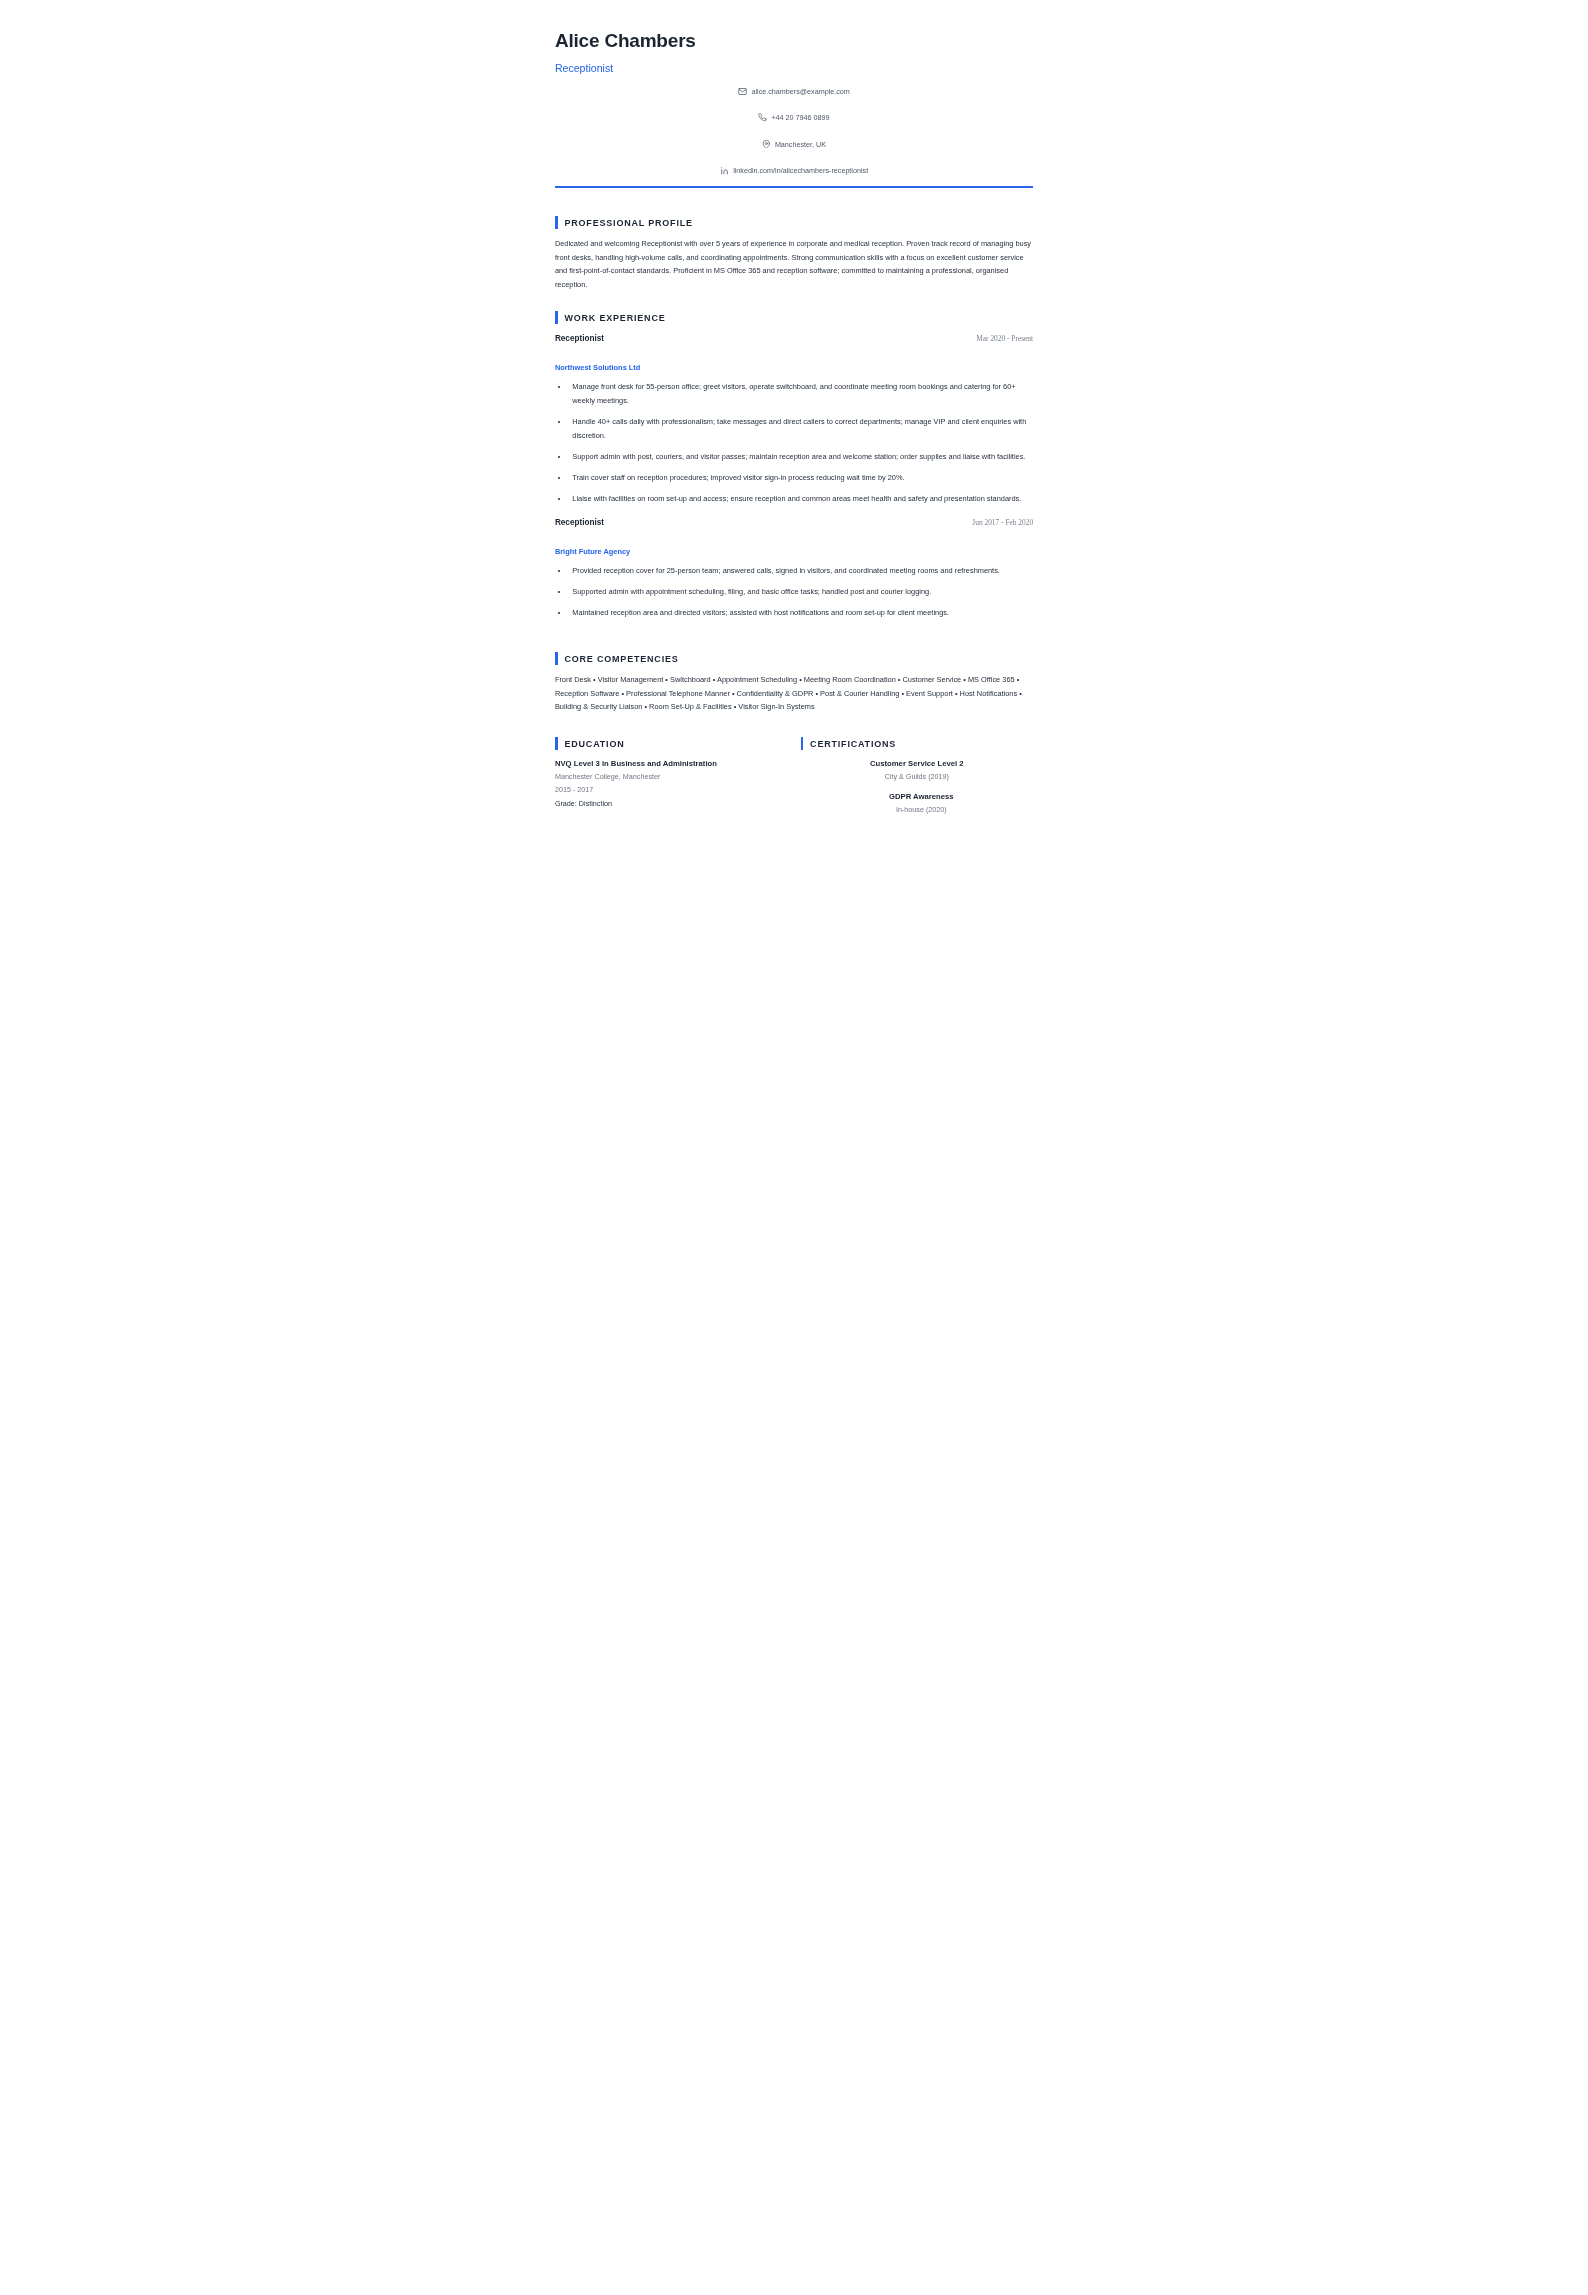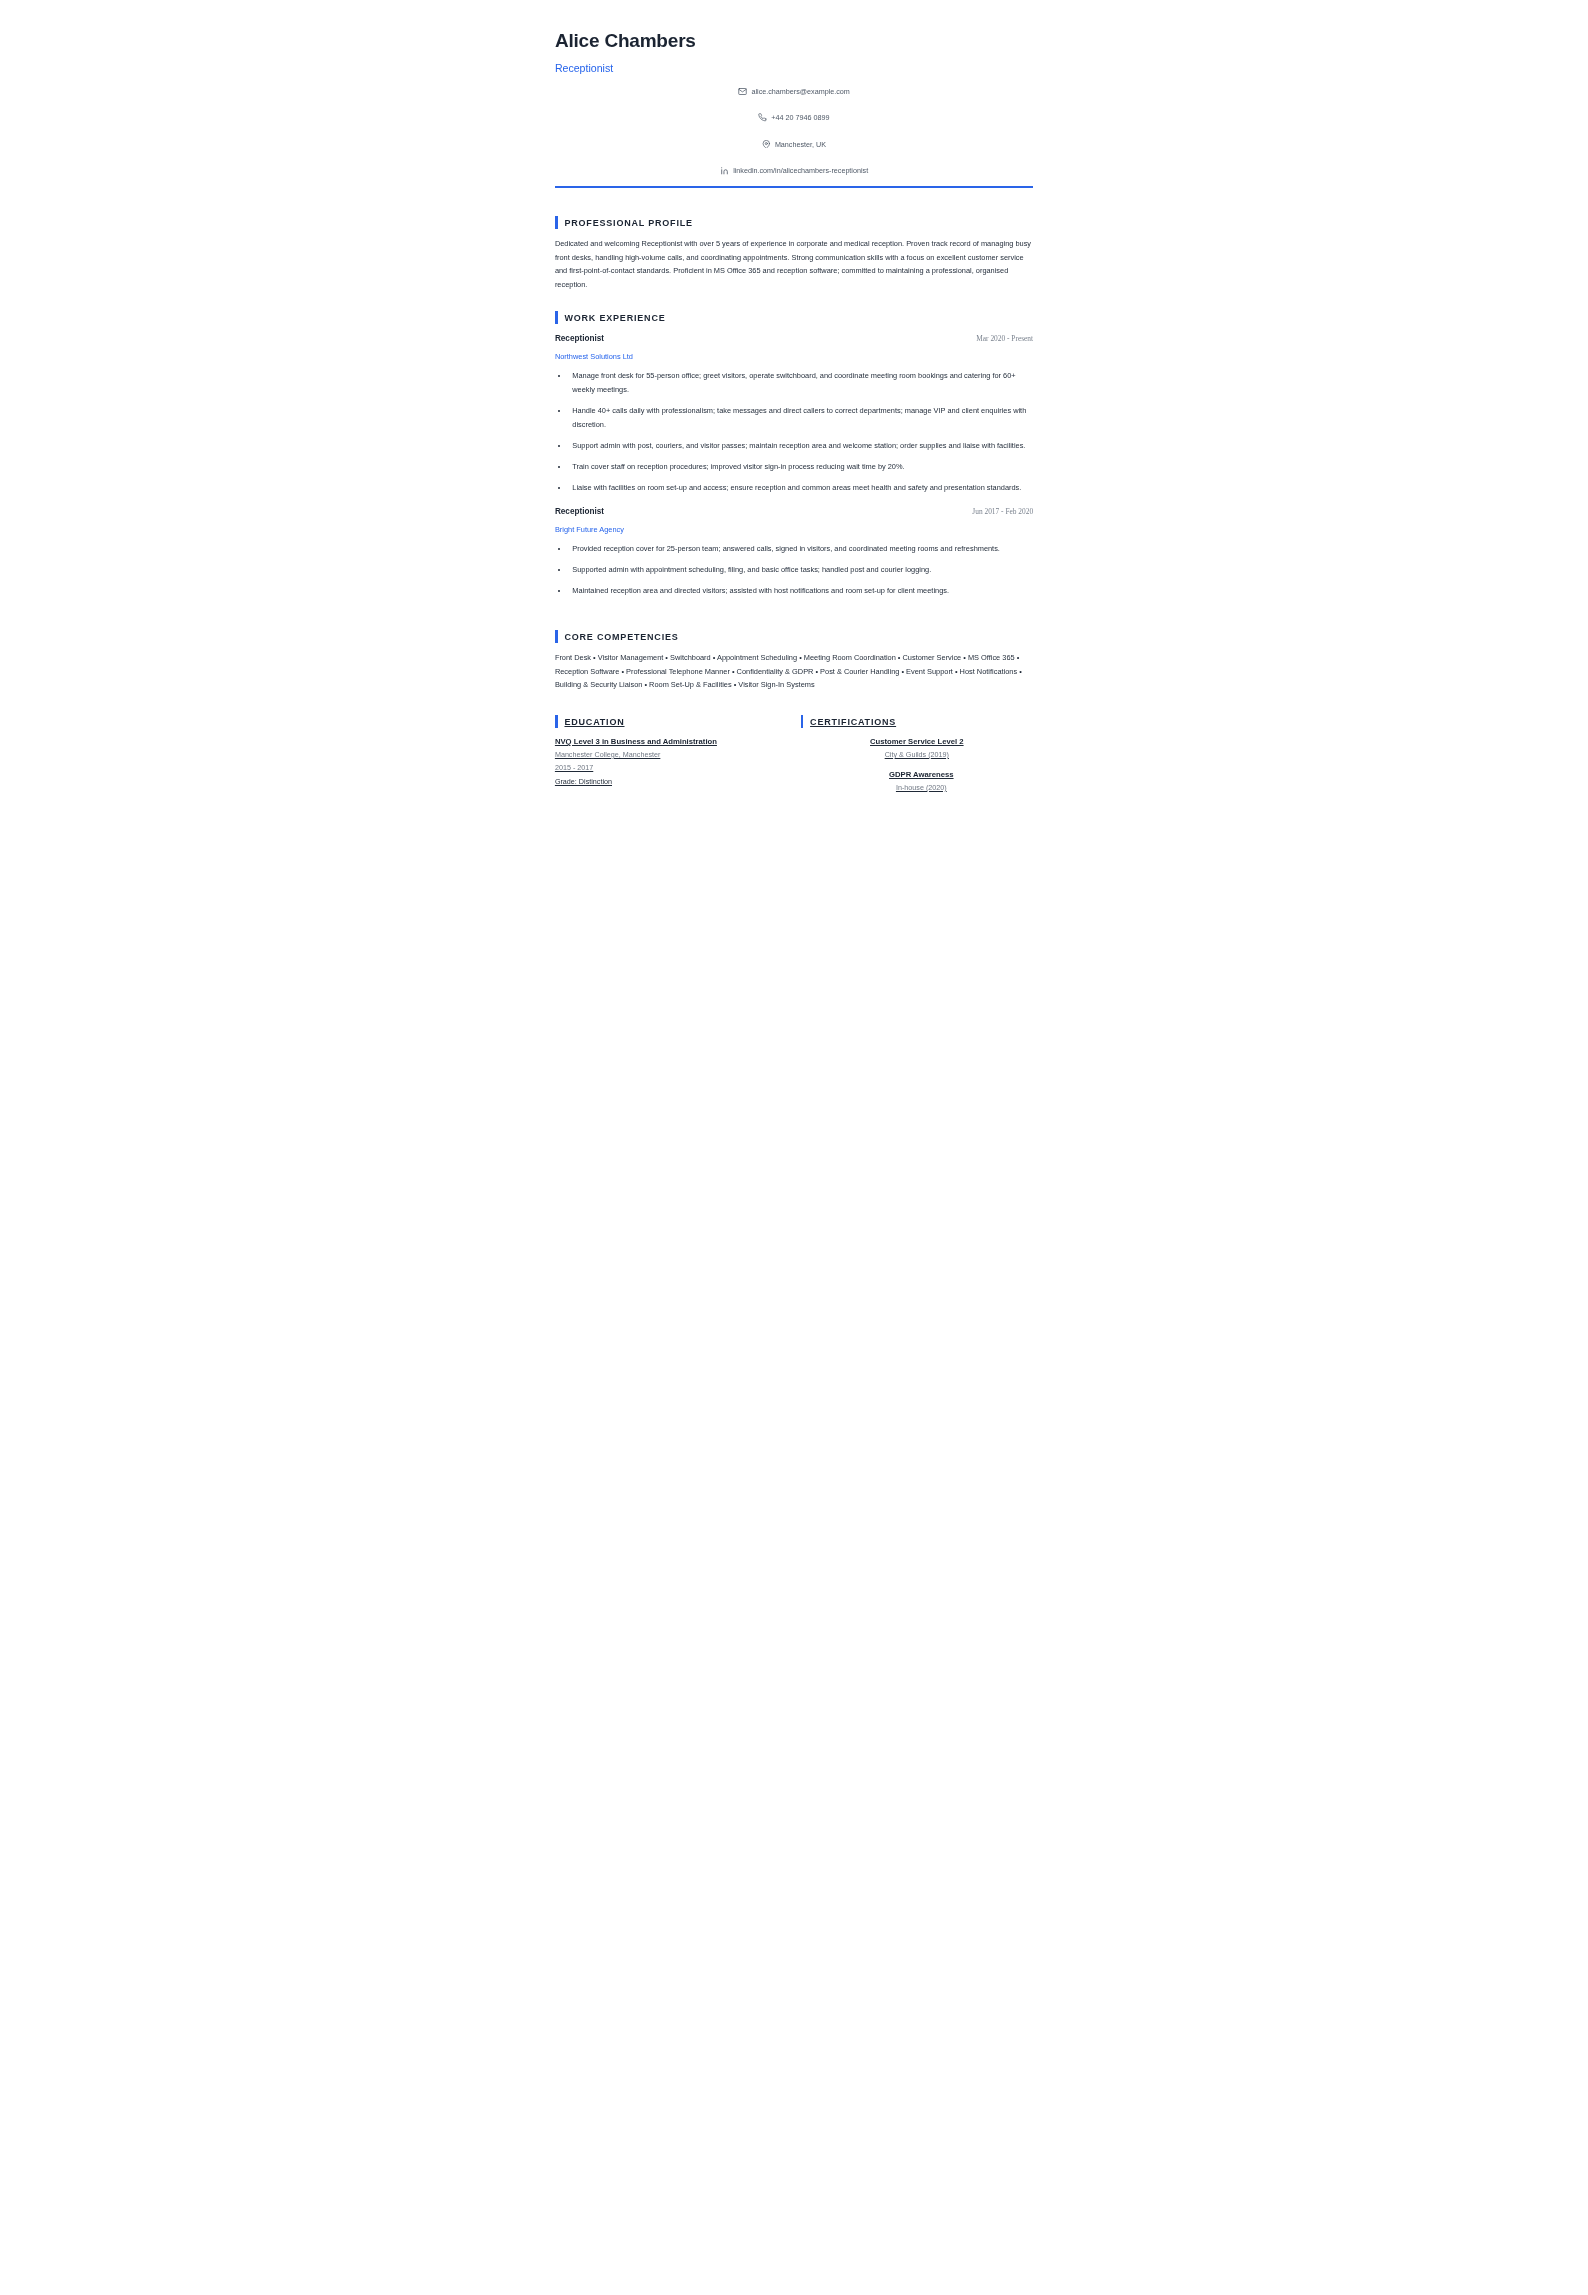--- a/index.html
+++ b/index.html
@@ -77,39 +77,38 @@
   .section-experience { margin-top: 19px; }
   .job { margin-top: 9.6px; }
   .job + .job { margin-top: 12.5px; }
   .job-header {
     display: flex;
     justify-content: space-between;
     align-items: baseline;
   }
   .job-role { font-size: 8.2px; font-weight: 700; color: #1b2432; }
   .job-dates { font-size: 7.4px; color: #7a828e; font-family: Liberation Serif, serif; }
-  .job-company { margin-top: 9px; font-size: 7.4px; font-weight: 400; color: #2563eb; }
+  .job-company { margin-top: 20px; font-size: 7.4px; font-weight: 700; color: #2563eb; }
   .job-bullets { margin-top: 8.6px; padding-left: 14px; }
   .job-bullets li {
     font-size: 7.4px;
     line-height: 1.86;
     color: #1f2937;
     margin-bottom: 7.2px;
     padding-left: 3.4px;
   }
   .job-bullets li:last-child { margin-bottom: 0; }
 
   .section-competencies { margin-top: 32px; }
 
   .two-col {
     margin-top: 23px;
     display: grid;
     grid-template-columns: 1fr 1fr;
     column-gap: 13px;
-    text-decoration: underline;
   }
   .edu-degree { margin-top: 8.6px; font-size: 7.7px; font-weight: 700; color: #1b2432; }
   .edu-line { margin-top: 4.3px; font-size: 7.2px; color: #6f7783; }
   .edu-grade { margin-top: 4.8px; font-size: 7.2px; color: #1f2937; }
   .cert-item { margin-top: 8.6px; text-align: center; }
   .cert-item + .cert-item { margin-top: 10.6px; margin-left: 9px; }
   .cert-name { font-size: 7.7px; font-weight: 700; color: #1b2432; }
   .cert-issuer { margin-top: 4.3px; font-size: 7.2px; color: #6f7783; }
 </style>
 </head>

